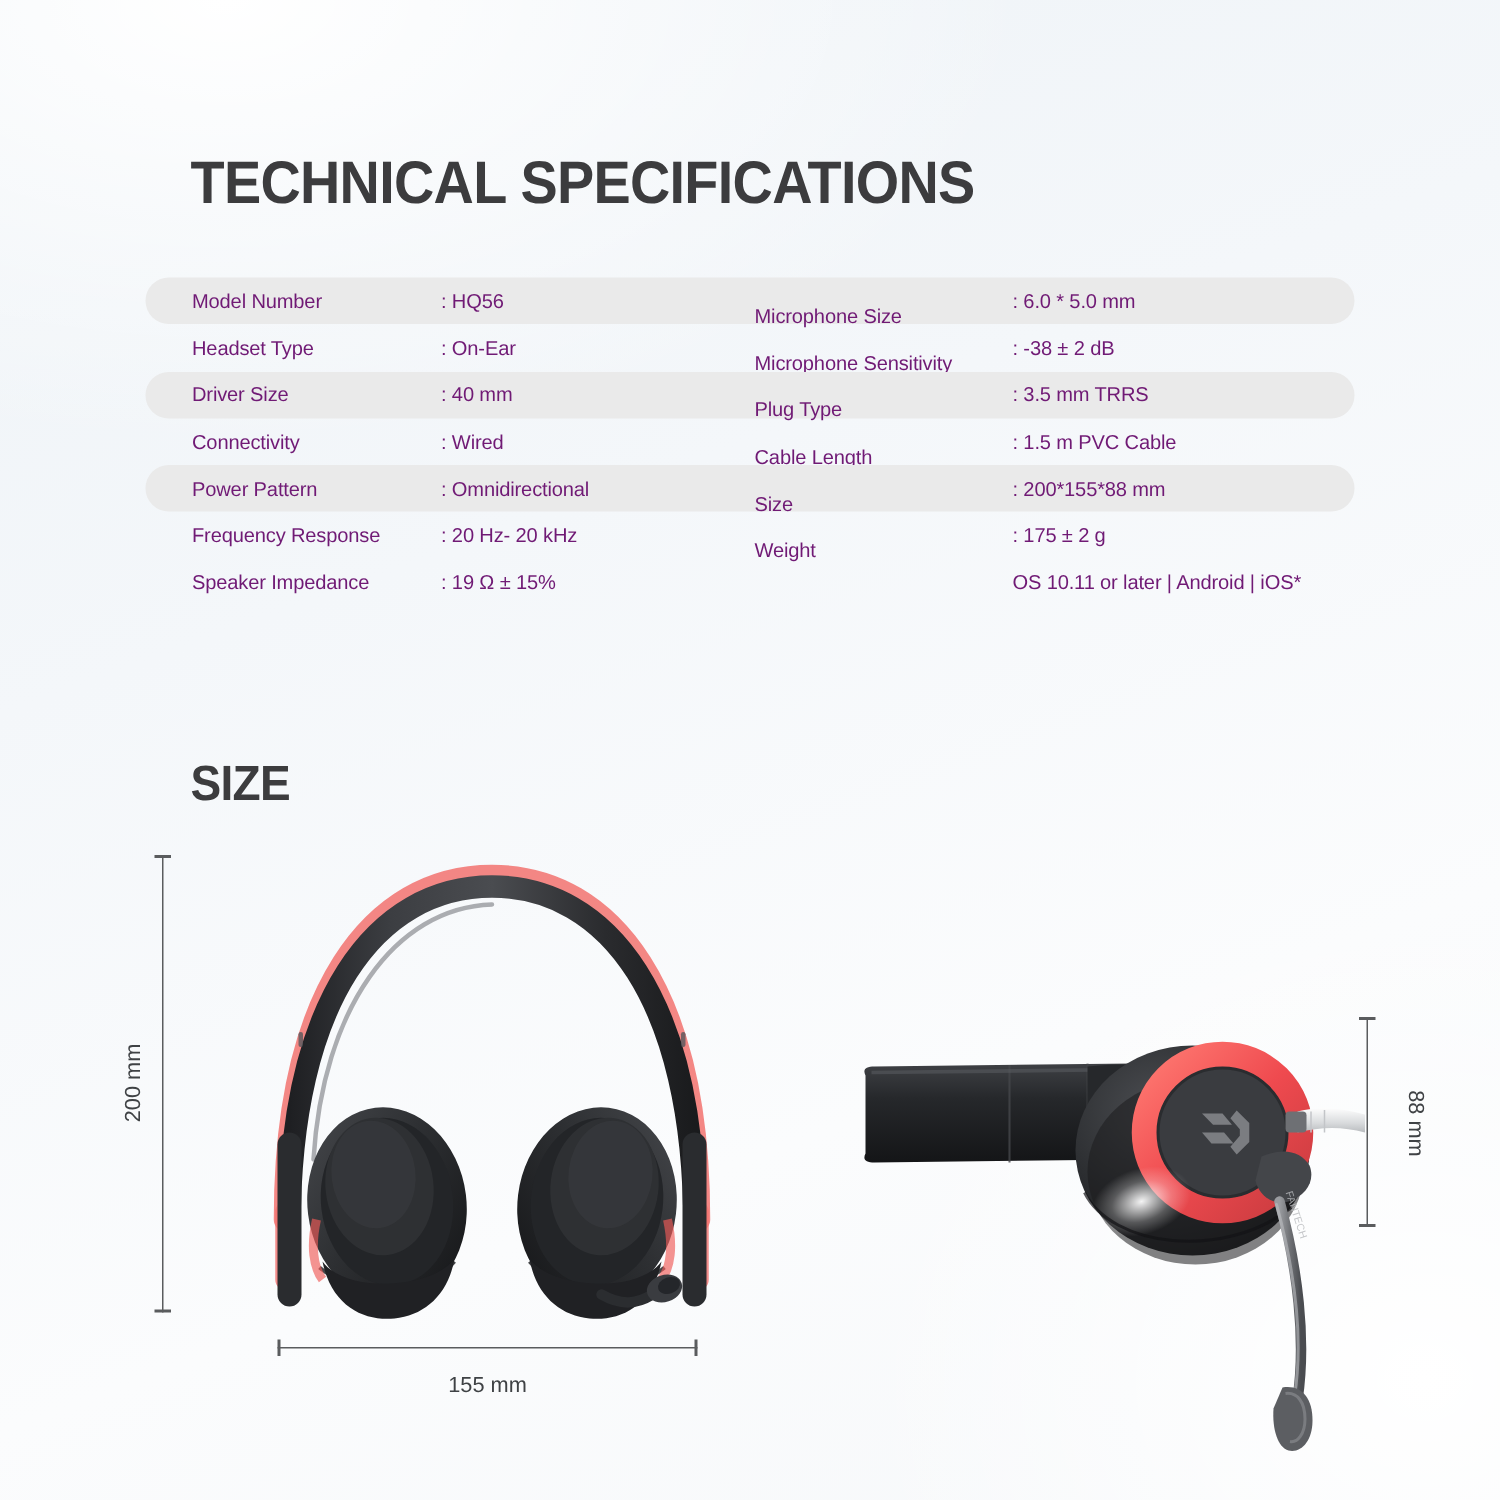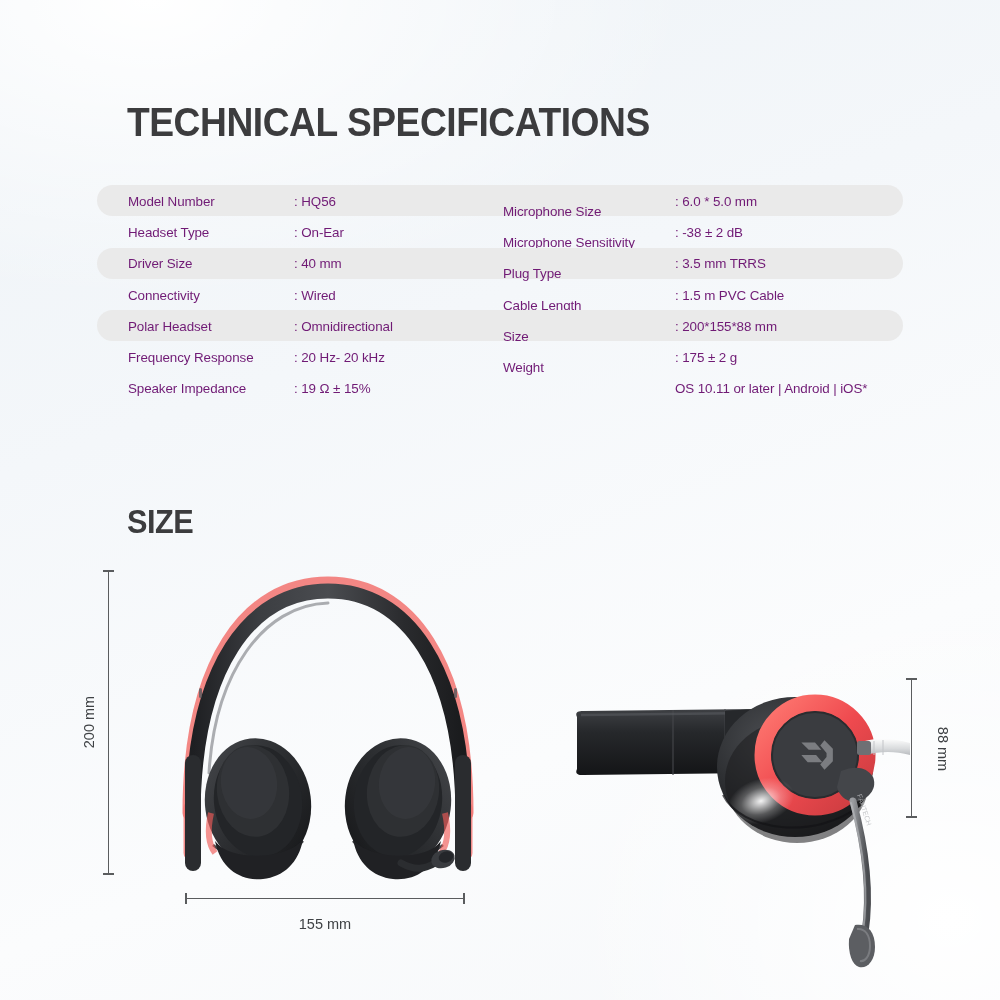--- a/index.html
+++ b/index.html
@@ -108,21 +108,21 @@
       <span class="cell c-r-label">Plug Type</span>
       <span class="cell c-r-value">: 3.5 mm TRRS</span>
     </div>
     <div class="spec-row">
       <span class="cell c-l-label">Connectivity</span>
       <span class="cell c-l-value">: Wired</span>
       <span class="cell c-r-label">Cable Length</span>
       <span class="cell c-r-value">: 1.5 m PVC Cable</span>
     </div>
     <div class="spec-row striped">
-      <span class="cell c-l-label">Polar Headset</span>
+      <span class="cell c-l-label">Power Pattern</span>
       <span class="cell c-l-value">: Omnidirectional</span>
       <span class="cell c-r-label">Size</span>
       <span class="cell c-r-value">: 200*155*88 mm</span>
     </div>
     <div class="spec-row">
       <span class="cell c-l-label">Frequency Response</span>
       <span class="cell c-l-value">: 20 Hz- 20 kHz</span>
       <span class="cell c-r-label">Weight</span>
       <span class="cell c-r-value">: 175 ± 2 g</span>
     </div>

